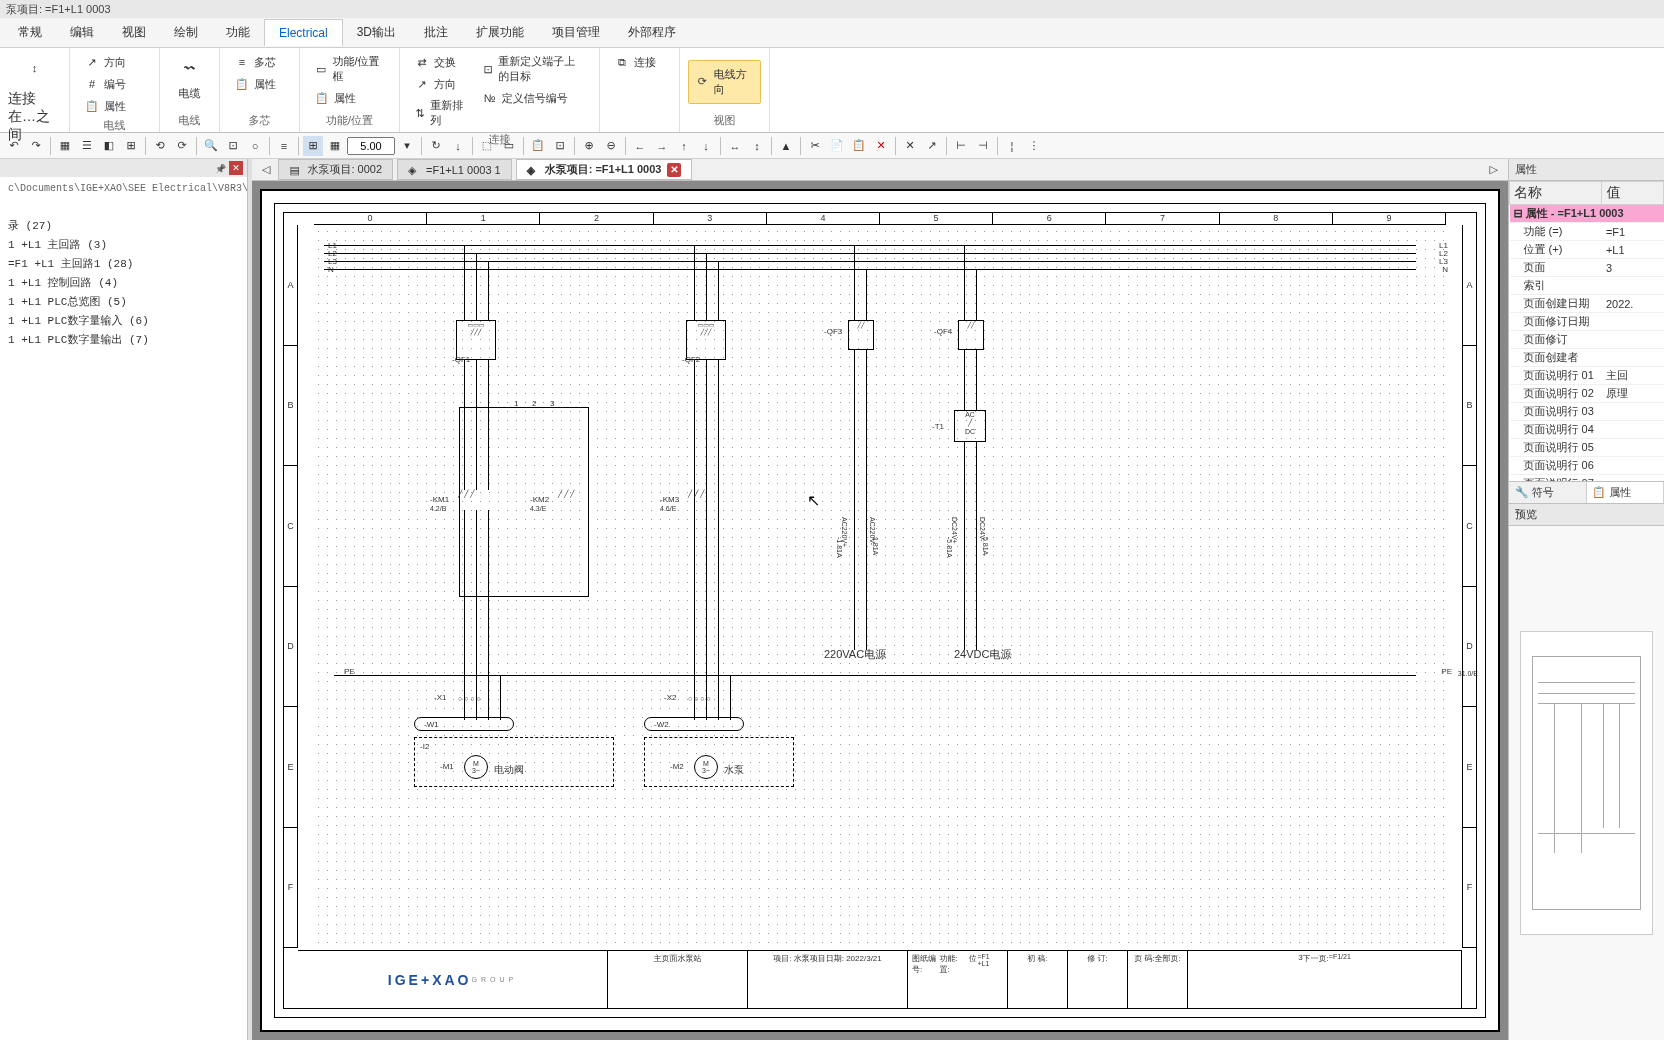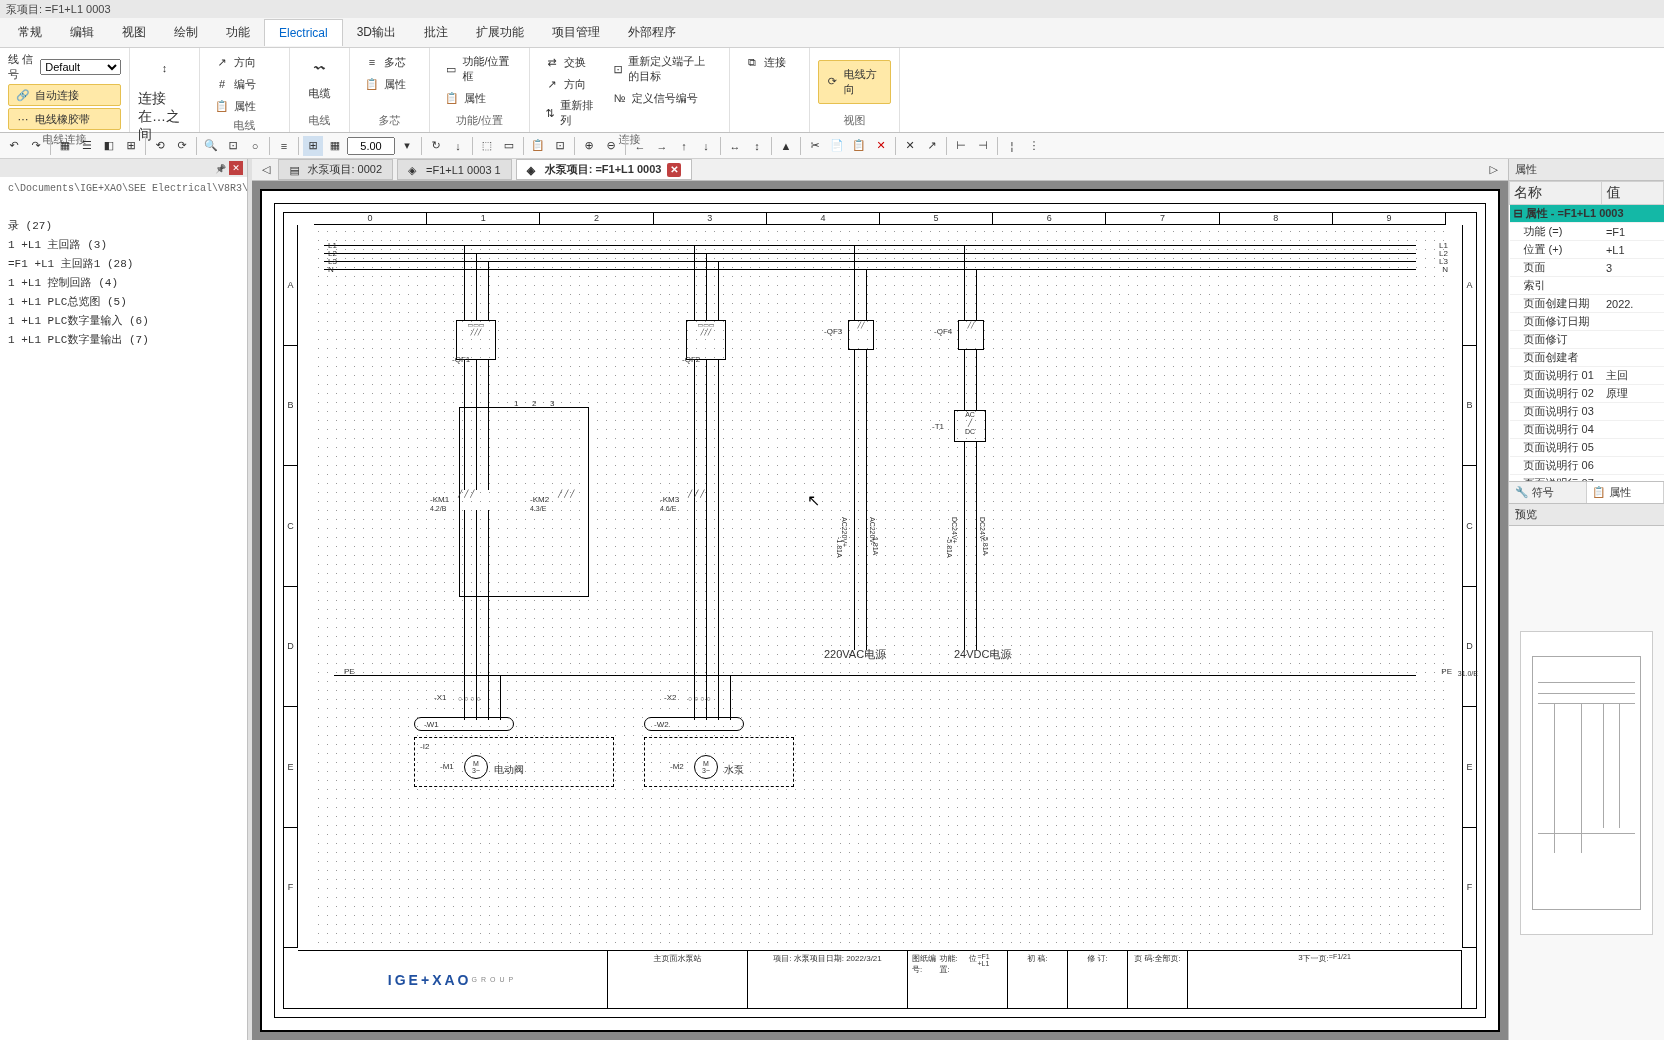--- a/index.html
+++ b/index.html
@@ -62,21 +62,21 @@
 .comp-label { position: absolute; font-size: 8px; font-family: Arial; }
 .title-block { position: absolute; bottom: 0; left: 14px; right: 14px; height: 58px; border-top: 1px solid #000; display: flex; font-size: 8px; }
 .tb-cell { border-right: 1px solid #000; padding: 2px 4px; display: flex; flex-direction: row; justify-content: center; }
 
 .right-panel { width: 156px; background: #fff; border-left: 1px solid #c0c0c0; display: flex; flex-direction: column; }
 .panel-title { background: #e8e8e8; padding: 3px 6px; font-size: 11px; border-bottom: 1px solid #c0c0c0; }
 .prop-table { flex: 0 0 auto; max-height: 300px; overflow: auto; font-size: 11px; }
 .prop-table table { width: 100%; border-collapse: collapse; }
 .prop-table th { background: #f0f0f0; text-align: left; padding: 2px 4px; border: 1px solid #d0d0d0; font-weight: normal; font-size: 14px; }
 .prop-table td { padding: 1px 4px; border-bottom: 1px solid #f0f0f0; white-space: nowrap; overflow: hidden; }
-.prop-group { background: #14b8a6; font-weight: bold; }
+.prop-group { background: #f9a8d4; font-weight: bold; }
 .panel-tabs { display: flex; border-top: 1px solid #c0c0c0; border-bottom: 1px solid #c0c0c0; }
 .panel-tab { flex: 1; padding: 3px 6px; cursor: pointer; background: #f0f0f0; border-right: 1px solid #d0d0d0; display: flex; align-items: center; gap: 3px; font-size: 11px; }
 .panel-tab.active { background: #fff; }
 .preview-area { flex: 1; padding: 4px; background: #f8f8f8; display: flex; align-items: center; justify-content: center; }
 .preview-img { width: 90%; height: 60%; background: #fff; border: 1px solid #ccc; position: relative; }
 
 .pin-icon::before { content: "📌"; font-size: 9px; filter: grayscale(1); }
 .close-x { width: 14px; height: 14px; background: #c04040; color: #fff; display: inline-flex; align-items: center; justify-content: center; font-size: 9px; cursor: pointer; }
 .motor-circle { width: 24px; height: 24px; border: 1px solid #000; border-radius: 50%; position: absolute; display: flex; align-items: center; justify-content: center; font-size: 7px; background: #fff; }
 
@@ -95,39 +95,20 @@
     <div class="menu-item">功能</div>
     <div class="menu-item active">Electrical</div>
     <div class="menu-item">3D输出</div>
     <div class="menu-item">批注</div>
     <div class="menu-item">扩展功能</div>
     <div class="menu-item">项目管理</div>
     <div class="menu-item">外部程序</div>
   </div>
 
 <div class="ribbon">
-  <div class="ribbon-group" style="width:130px">
-    <div class="ribbon-group-content">
-      <div class="ribbon-col">
-        <div class="ribbon-dropdown">
-          <span>线 信号</span>
-          <select><option>Default</option></select>
-        </div>
-        <div class="ribbon-btn highlighted">
-            <span class="ribbon-icon">🔗</span>
-            <span>自动连接</span>
-          </div>
-        <div class="ribbon-btn highlighted">
-            <span class="ribbon-icon">⋯</span>
-            <span>电线橡胶带</span>
-          </div>
-      </div>
-    </div>
-    <div class="ribbon-group-label">电线连接</div>
-  </div>
 
   <div class="ribbon-group" style="width:70px">
     <div class="ribbon-group-content" style="flex-direction:column;align-items:center">
       <span class="ribbon-icon" style="width:32px;height:32px">↕</span>
       <span style="font-size:14px">连接在…之间</span>
     </div>
     <div class="ribbon-group-label"></div>
   </div>
 
   <div class="ribbon-group" style="width:90px">

